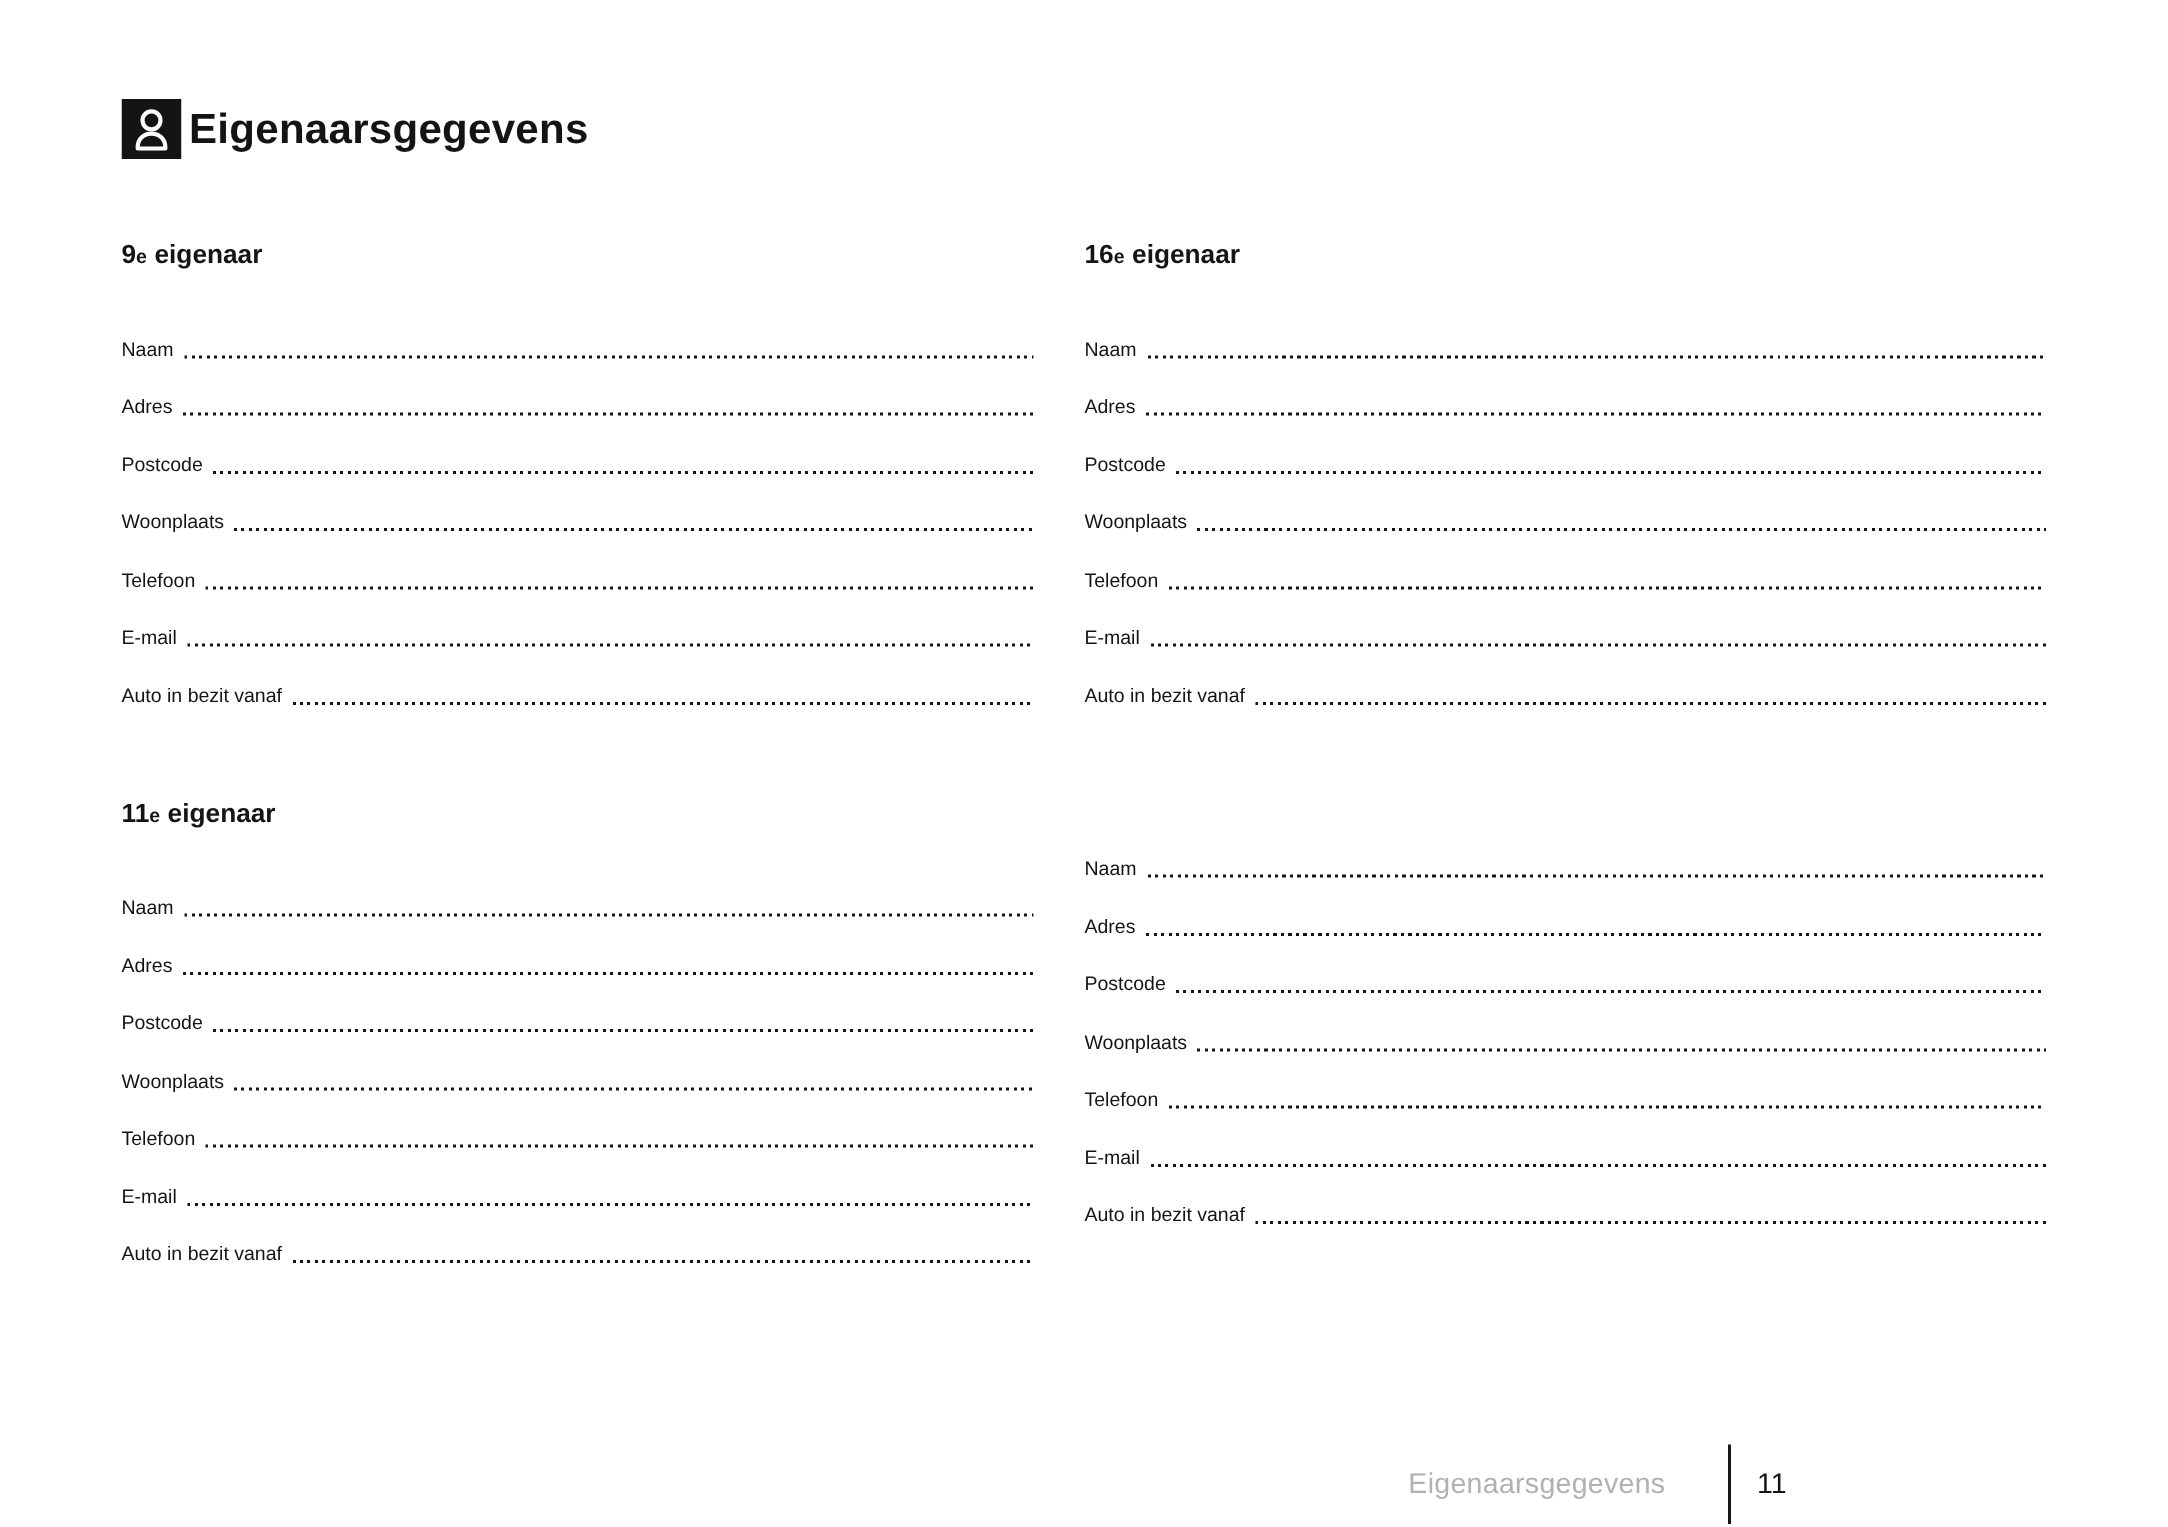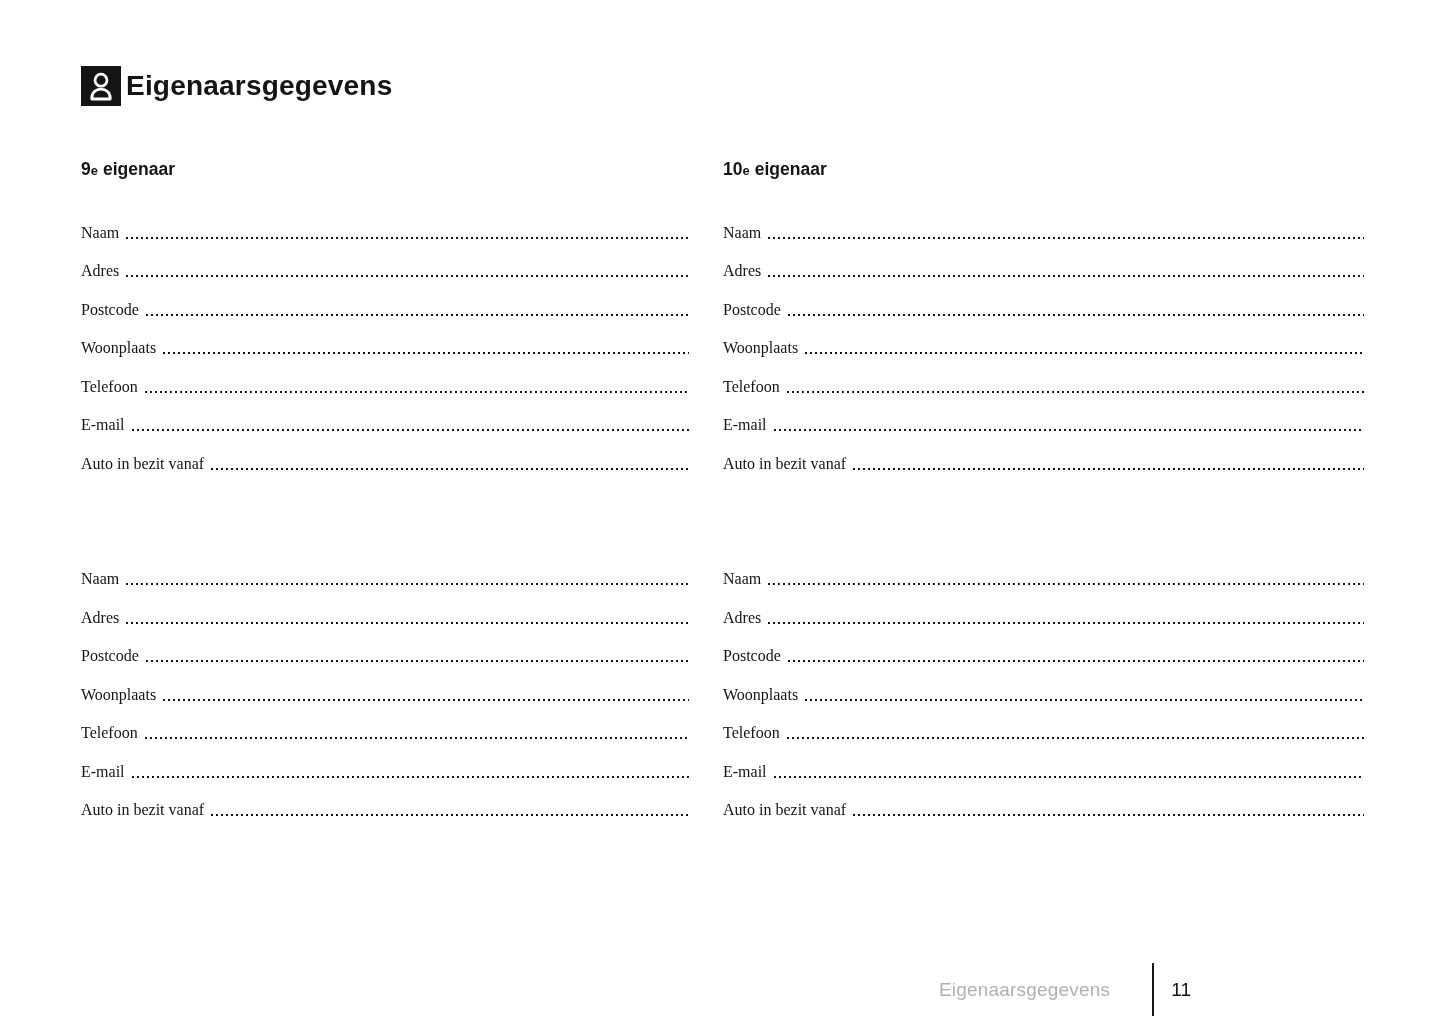--- a/index.html
+++ b/index.html
@@ -56,24 +56,23 @@
   }
   .section-word { margin-left: 5px; }
   .rows { margin-top: 21px; }
   .row {
     display: flex;
     align-items: flex-end;
     height: 38.5px;
   }
   .label {
     flex: 0 0 auto;
-    font-size: 16px;
+    font-size: 13px;
     line-height: 20px;
     white-space: nowrap;
-    font-family: Liberation Serif, serif;
   }
   .leader {
     flex: 1 1 auto;
     height: 2px;
     margin: 0 2px 4px 7px;
     background-image: repeating-linear-gradient(
       to right,
       #161616 0px, #161616 2px,
       transparent 2px, transparent 5px
     );
@@ -155,60 +154,61 @@
   </div>
 
   <div class="row">
     <span class="label">Auto in bezit vanaf</span>
     <span class="leader"></span>
   </div>
 </div>
   </section>
 
   <section class="owner-section">
-    <h2 class="section-title"><span class="ord">10</span><span class="ord-suffix">e</span><span class="section-word">eigenaar</span></h2>
-    <div class="rows">
-  <div class="row">
-    <span class="label">Naam</span>
-    <span class="leader"></span>
-  </div>
-
-  <div class="row">
-    <span class="label">Adres</span>
-    <span class="leader"></span>
-  </div>
-
-  <div class="row">
-    <span class="label">Postcode</span>
-    <span class="leader"></span>
-  </div>
-
-  <div class="row">
-    <span class="label">Woonplaats</span>
-    <span class="leader"></span>
-  </div>
-
-  <div class="row">
-    <span class="label">Telefoon</span>
-    <span class="leader"></span>
-  </div>
-
-  <div class="row">
-    <span class="label">E-mail</span>
-    <span class="leader"></span>
-  </div>
-
-  <div class="row">
-    <span class="label">Auto in bezit vanaf</span>
-    <span class="leader"></span>
-  </div>
-</div>
-  </section>
-
-  <section class="owner-section">
+    <h2 class="section-title"><span class="ord">16</span><span class="ord-suffix">e</span><span class="section-word">eigenaar</span></h2>
+    <div class="rows">
+  <div class="row">
+    <span class="label">Naam</span>
+    <span class="leader"></span>
+  </div>
+
+  <div class="row">
+    <span class="label">Adres</span>
+    <span class="leader"></span>
+  </div>
+
+  <div class="row">
+    <span class="label">Postcode</span>
+    <span class="leader"></span>
+  </div>
+
+  <div class="row">
+    <span class="label">Woonplaats</span>
+    <span class="leader"></span>
+  </div>
+
+  <div class="row">
+    <span class="label">Telefoon</span>
+    <span class="leader"></span>
+  </div>
+
+  <div class="row">
+    <span class="label">E-mail</span>
+    <span class="leader"></span>
+  </div>
+
+  <div class="row">
+    <span class="label">Auto in bezit vanaf</span>
+    <span class="leader"></span>
+  </div>
+</div>
+  </section>
+
+  <section class="owner-section">
+    <h2 class="section-title"><span class="ord">11</span><span class="ord-suffix">e</span><span class="section-word">eigenaar</span></h2>
     <div class="rows">
   <div class="row">
     <span class="label">Naam</span>
     <span class="leader"></span>
   </div>
 
   <div class="row">
     <span class="label">Adres</span>
     <span class="leader"></span>
   </div>

